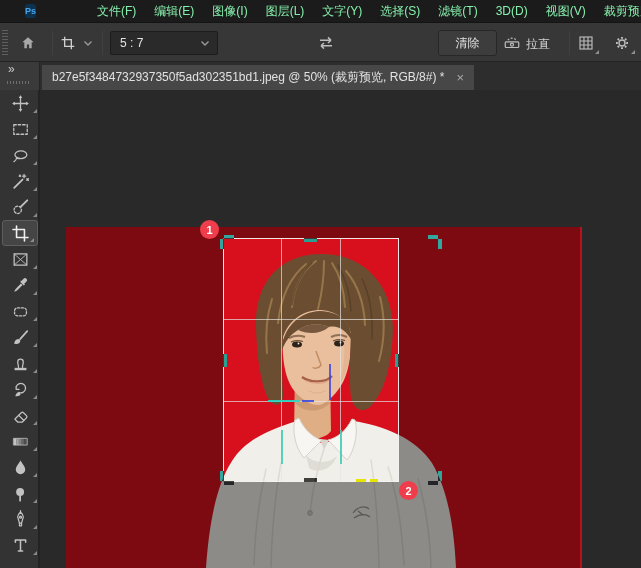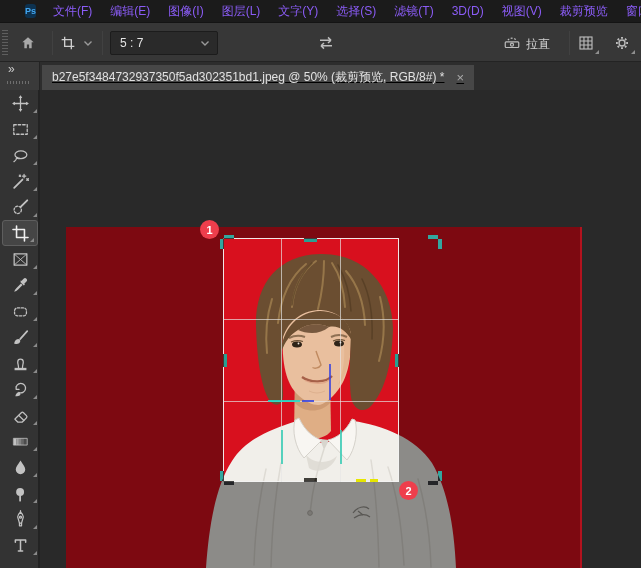--- a/index.html
+++ b/index.html
@@ -2,25 +2,25 @@
 <html><head>
 <meta charset="utf-8">
 <style>
   * { margin:0; padding:0; box-sizing:border-box; }
   html,body { background:#111; }
   body { font-family:"Liberation Sans", sans-serif; }
   .app { position:relative; width:641px; height:568px; overflow:hidden; background:#292929; user-select:none; }
 
   
   .menubar { position:absolute; left:0; top:0; width:641px; height:22px; background:#1B1B1B;
-             display:flex; align-items:center; }
+             display:flex; align-items:center;gap:44px; }
   .pslogo { margin-left:25px; width:16px; height:14px; border-radius:3px; background:#0D3250;
             color:#43A5EE; font-size:9px; font-weight:bold; display:flex; align-items:center; justify-content:center; }
   .menu-items { display:flex; align-items:center; margin-left:8px; }
-  .menu-item { color:#8b5cf6; font-size:12px; padding:0 9px; line-height:22px; white-space:nowrap; }
+  .menu-item { color:#86efac; font-size:12px; padding:0 9px; line-height:22px; white-space:nowrap; }
 
   
   .optionsbar { position:absolute; left:0; top:22px; width:641px; height:40px; background:#373737;
                 border-top:1px solid #141414; border-bottom:1px solid #232323; }
   .ob { position:absolute; }
   .grip { left:2px; top:7px; width:6px; height:26px;
           background-image:repeating-linear-gradient(#636363 0 1px, transparent 1px 3px);
           opacity:.9; }
   .vsep { top:8px; width:1px; height:24px; background:#262626; border-right:1px solid #414141; }
   .obicon svg { display:block; }
@@ -35,21 +35,21 @@
   .oblabel { color:#D2D2D2; font-size:12px; top:13px; }
   .subtri-ob { width:0; height:0; border-left:4px solid transparent; border-bottom:4px solid #8F8F8F; }
 
   
   .tabrow { position:absolute; left:0; top:62px; width:641px; height:28px; background:#2D2D2D; }
   .toolshead { position:absolute; left:0; top:0; width:40px; height:28px; background:#3A3A3A; border-right:1px solid #242424; }
   .toolshead .chev { position:absolute; left:8px; top:0px; color:#C9C9C9; font-size:12px; letter-spacing:-1px; }
   .toolshead .dots { position:absolute; left:7px; top:19px; width:24px; height:3px;
                      background-image:repeating-linear-gradient(90deg,#6E6E6E 0 1px, transparent 1px 3px); }
   .doctab { position:absolute; left:42px; top:3px; height:25px; background:#474747; display:flex; align-items:center;
-            padding:0 10px 0 10px;text-decoration:underline; }
+            padding:0 10px 0 10px; }
   .doctab .title { color:#E2E2E2; font-size:12px; white-space:nowrap; }
   .doctab .close { color:#A9A9A9; font-size:13px; margin-left:12px; }
 
   
   .main { position:absolute; left:0; top:90px; width:641px; height:478px; }
   .toolcol { position:absolute; left:0; top:0; width:40px; height:478px; background:#333333; border-right:2px solid #232323; }
   .tool { position:relative; width:40px; height:26px; display:flex; align-items:center; justify-content:center; }
   .tool svg { width:19px; height:19px; stroke:#C2C2C2; fill:none; stroke-width:1.6; stroke-linecap:round; stroke-linejoin:round; }
   .tool svg .f { fill:#C2C2C2; stroke:none; }
   .tool.active { background:#454545; border:1px solid #5E5E5E; border-radius:3px; width:36px; margin-left:2px; }
@@ -141,20 +141,21 @@
 
 
     <div class="ob obicon" style="left:318px;top:13px;">
       <svg width="16" height="14" viewBox="0 0 16 14" fill="none" stroke="#BDBDBD" stroke-width="1.5">
         <path d="M2 4.2 H13 M13 4.2 L10 1.4 M13 4.2 L10 7"></path>
         <path d="M14 9.8 H3 M3 9.8 L6 7 M3 9.8 L6 12.6"></path>
       </svg>
     </div>
 
 
+    <div class="ob clearbtn">清除</div>
 
     <div class="ob obicon" style="left:503px;top:11px;">
       <svg width="18" height="18" viewBox="0 0 24 24" fill="none" stroke="#BDBDBD" stroke-width="1.6">
         <path d="M6.5 8 A7.5 7.5 0 0 1 17.5 8" stroke-dasharray="2.4 2"></path>
         <rect x="3" y="10.5" width="18" height="7.5" rx="1.2"></rect>
         <circle cx="12" cy="14.2" r="2"></circle>
       </svg>
     </div>
     <div class="ob obtxt oblabel" style="left:526px;">拉直</div>
 

